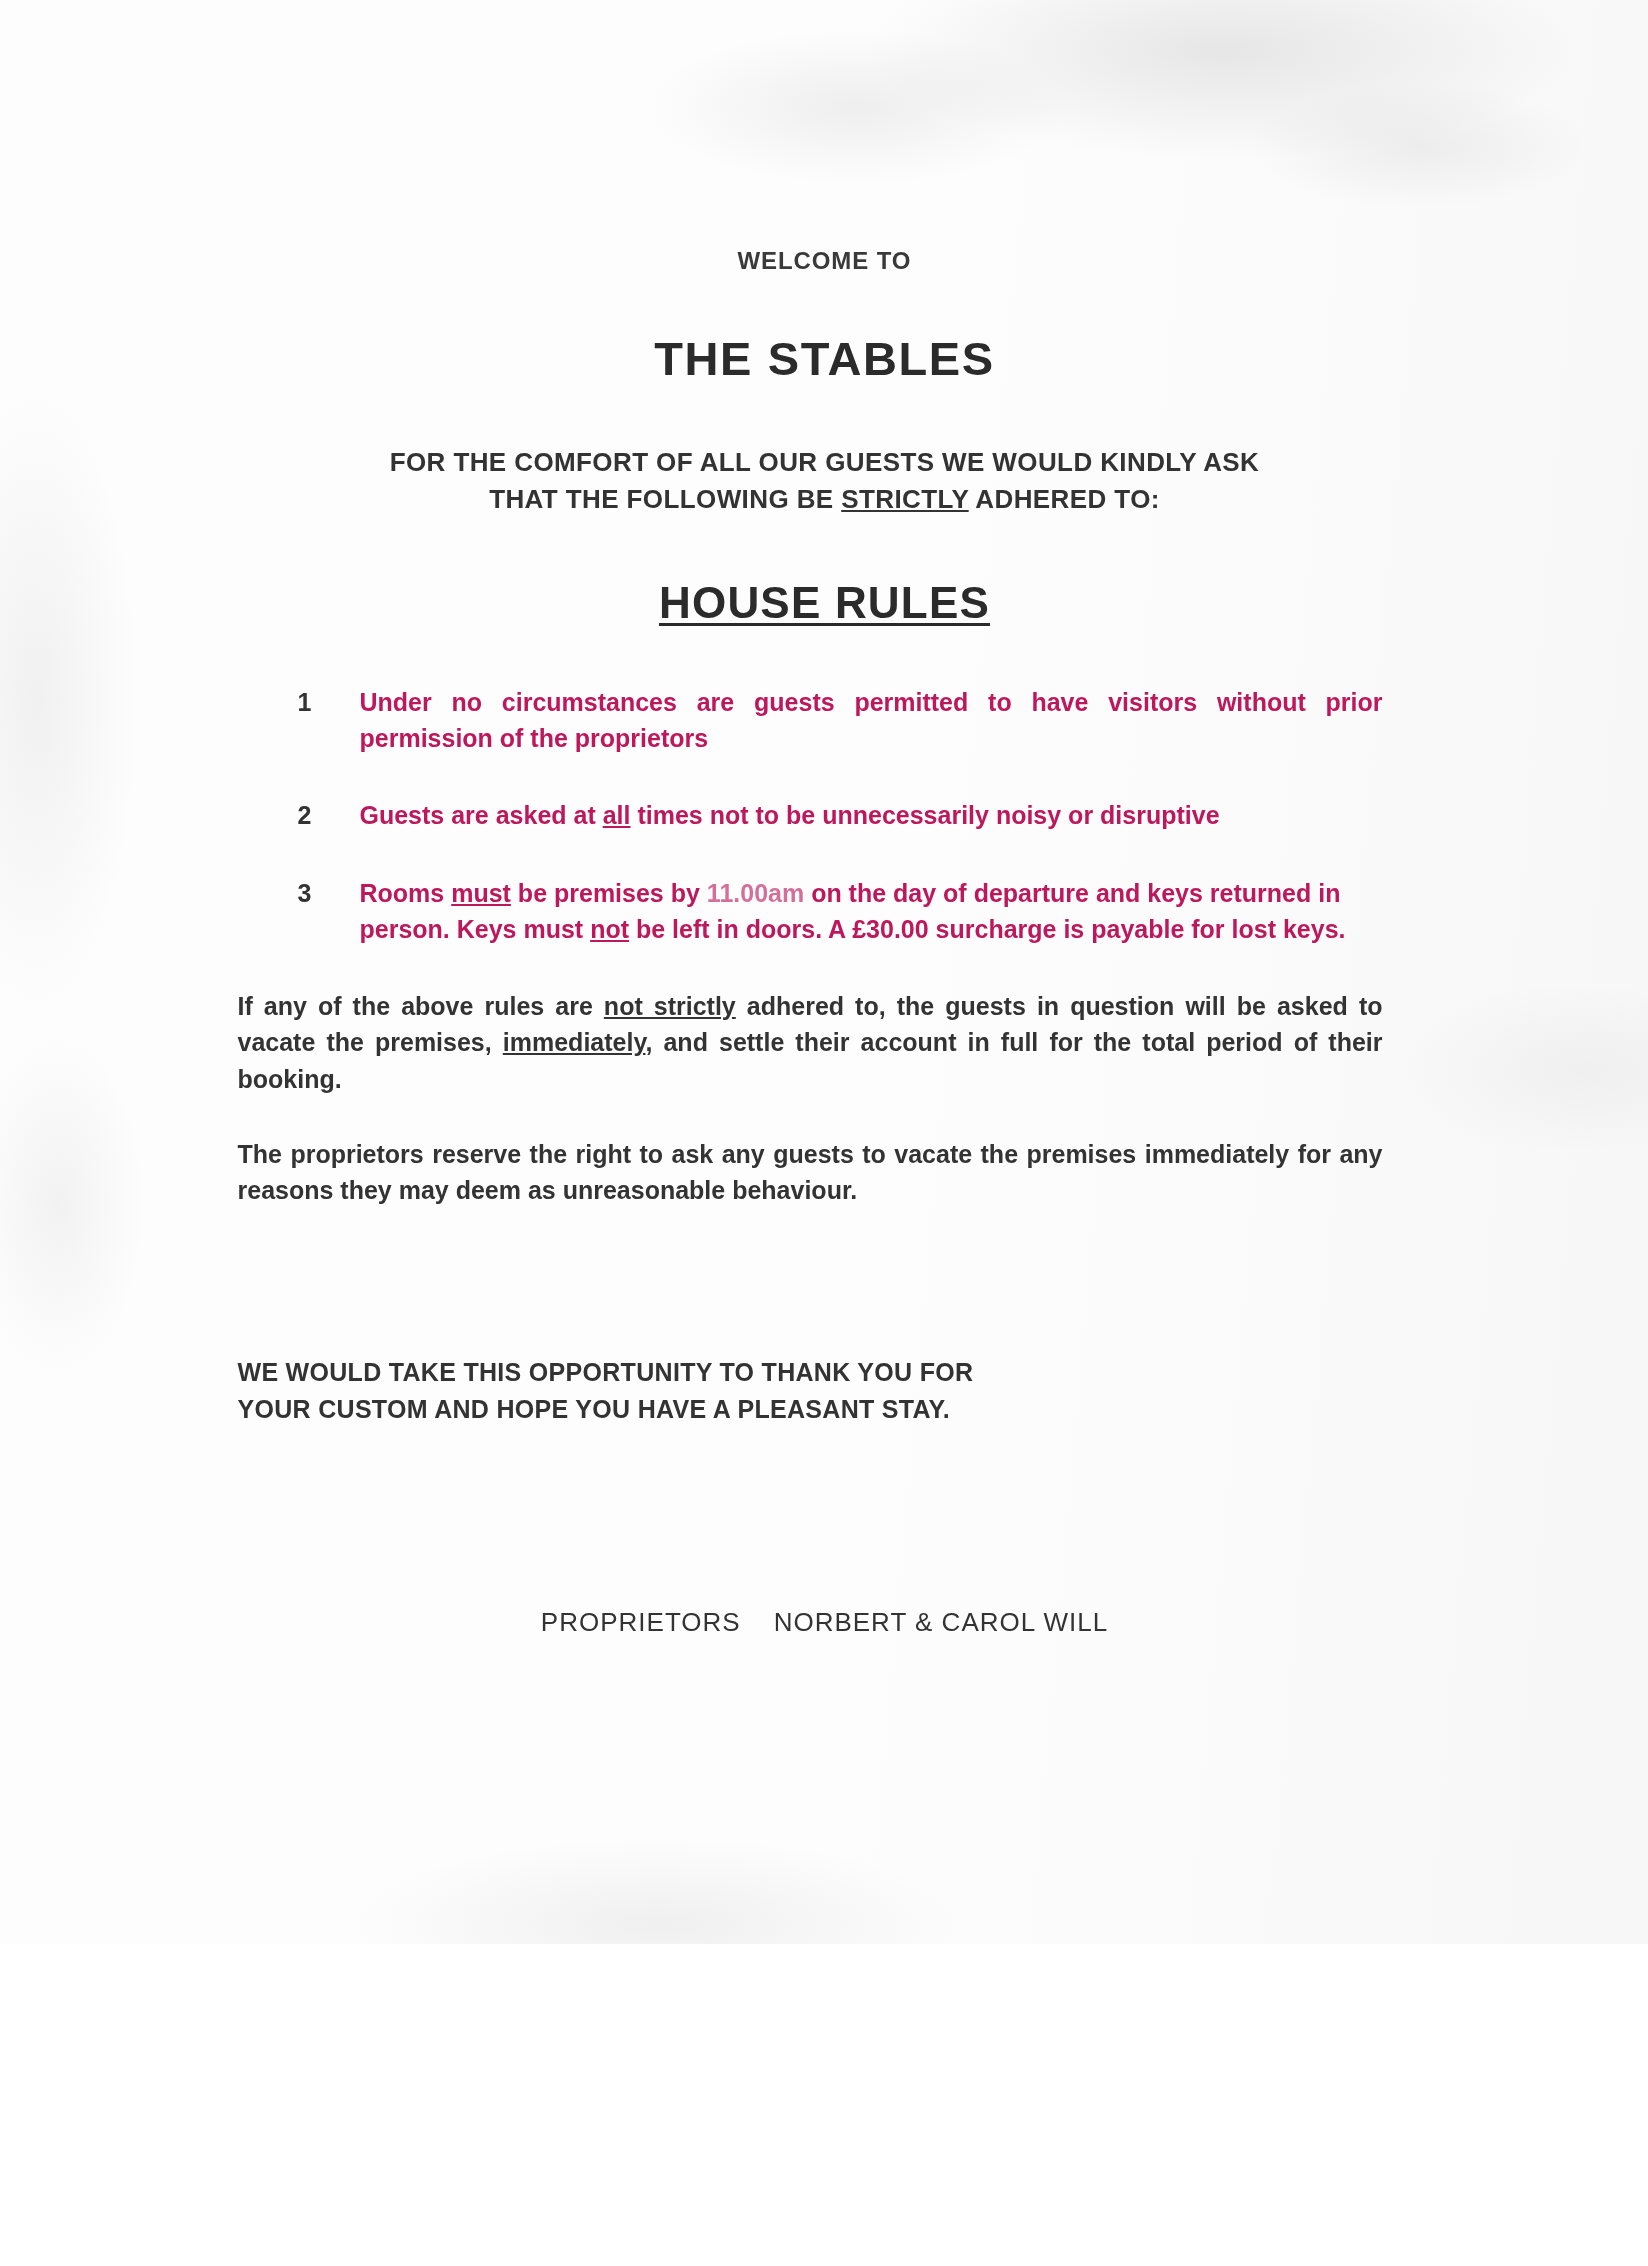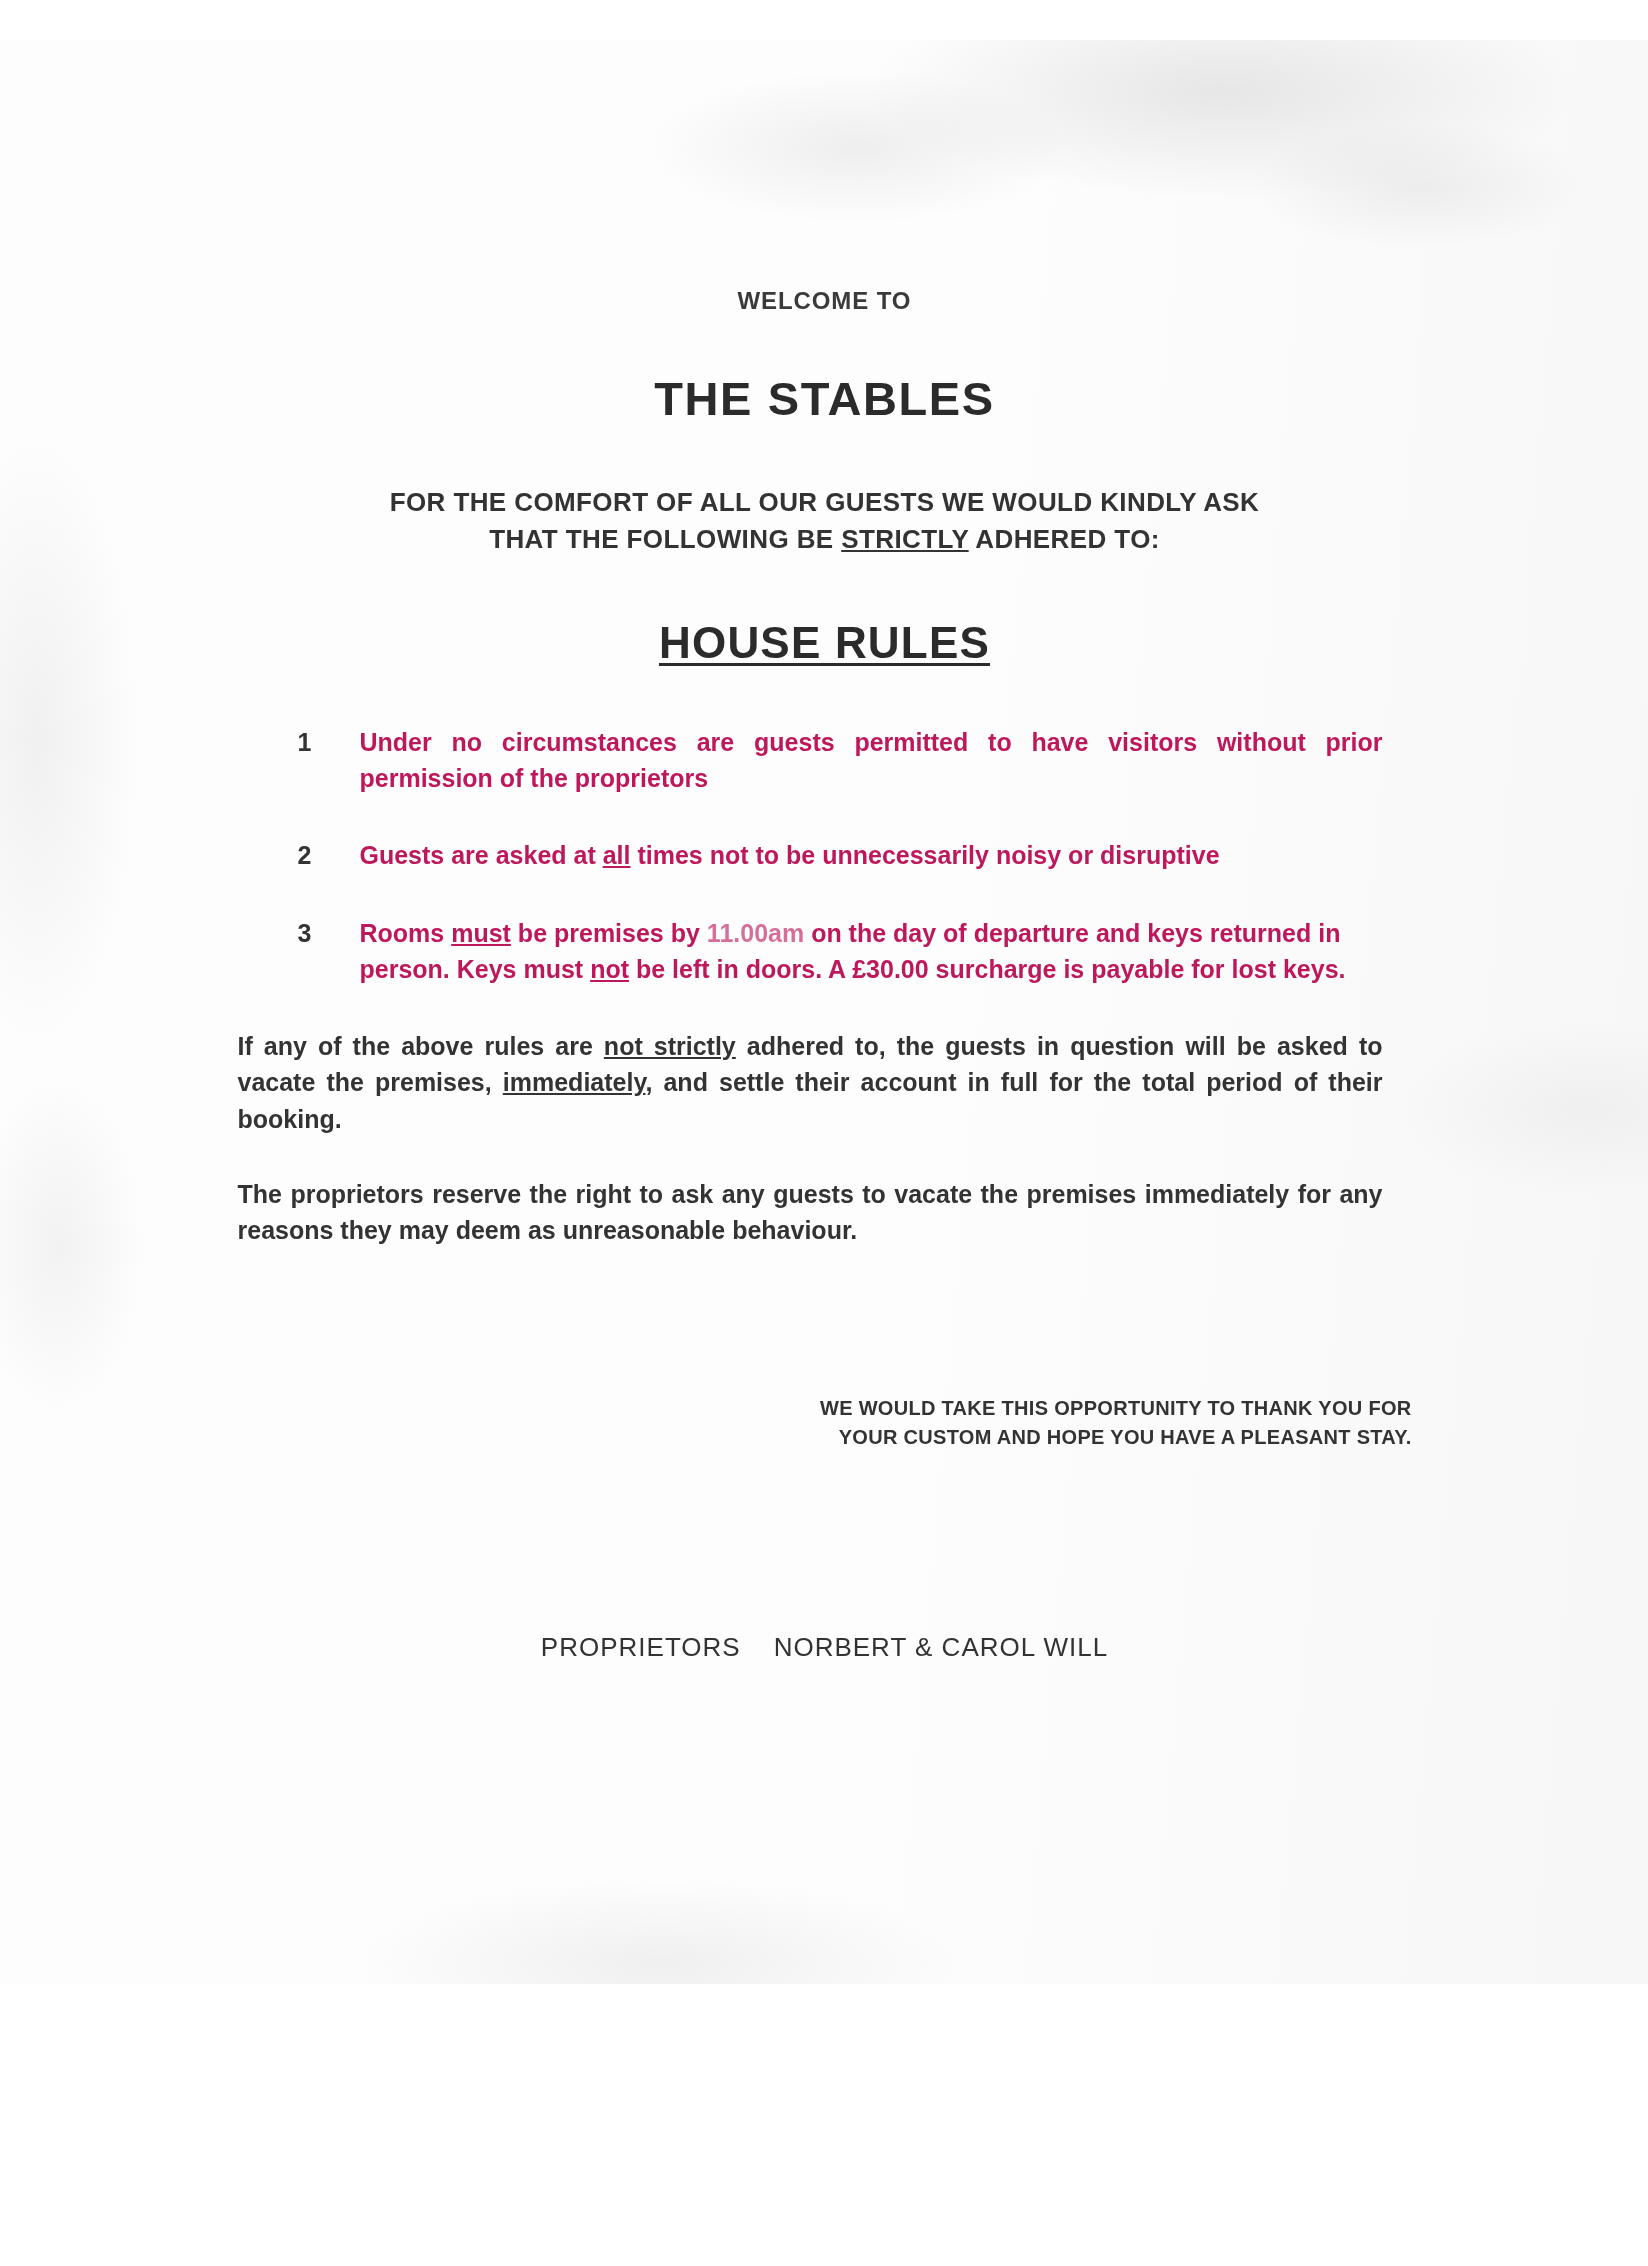--- a/index.html
+++ b/index.html
@@ -9,21 +9,20 @@
   }
   body {
     font-family: "Liberation Sans", sans-serif;
   }
   .page {
     position: relative;
     width: 1649px;
     height: 1944px;
     background: #fdfdfd;
     overflow: hidden;
-    margin-top: 40px;
   }
   
   .scan-tex {
     position: absolute;
     inset: 0;
     pointer-events: none;
     background:
       radial-gradient(ellipse 505px 155px at 74% 2.6%, rgba(120,120,120,0.16), rgba(255,255,255,0) 70%),
       radial-gradient(ellipse 291px 107px at 52% 5.5%, rgba(130,130,130,0.12), rgba(255,255,255,0) 72%),
       radial-gradient(ellipse 233px 87px at 86% 7.5%, rgba(120,120,120,0.10), rgba(255,255,255,0) 72%),
@@ -120,22 +119,22 @@
     line-height: 1.45;
     color: #333;
     margin-top: 9.7px;
     margin-bottom: 39px;
     text-align: justify;
     padding-right: 29px;
   }
   .para u { text-decoration: underline; text-underline-offset: 1.9px; }
 
   .thanks {
-    text-align: right;
-    font-size: 20px;
+    text-align: left;
+    font-size: 25px;
     font-weight: bold;
     letter-spacing: 0.3px;
     line-height: 1.45;
     margin-top: 146px;
     color: #333;
   }
   .proprietors {
     text-align: center;
     font-size: 26px;
     font-weight: normal;

